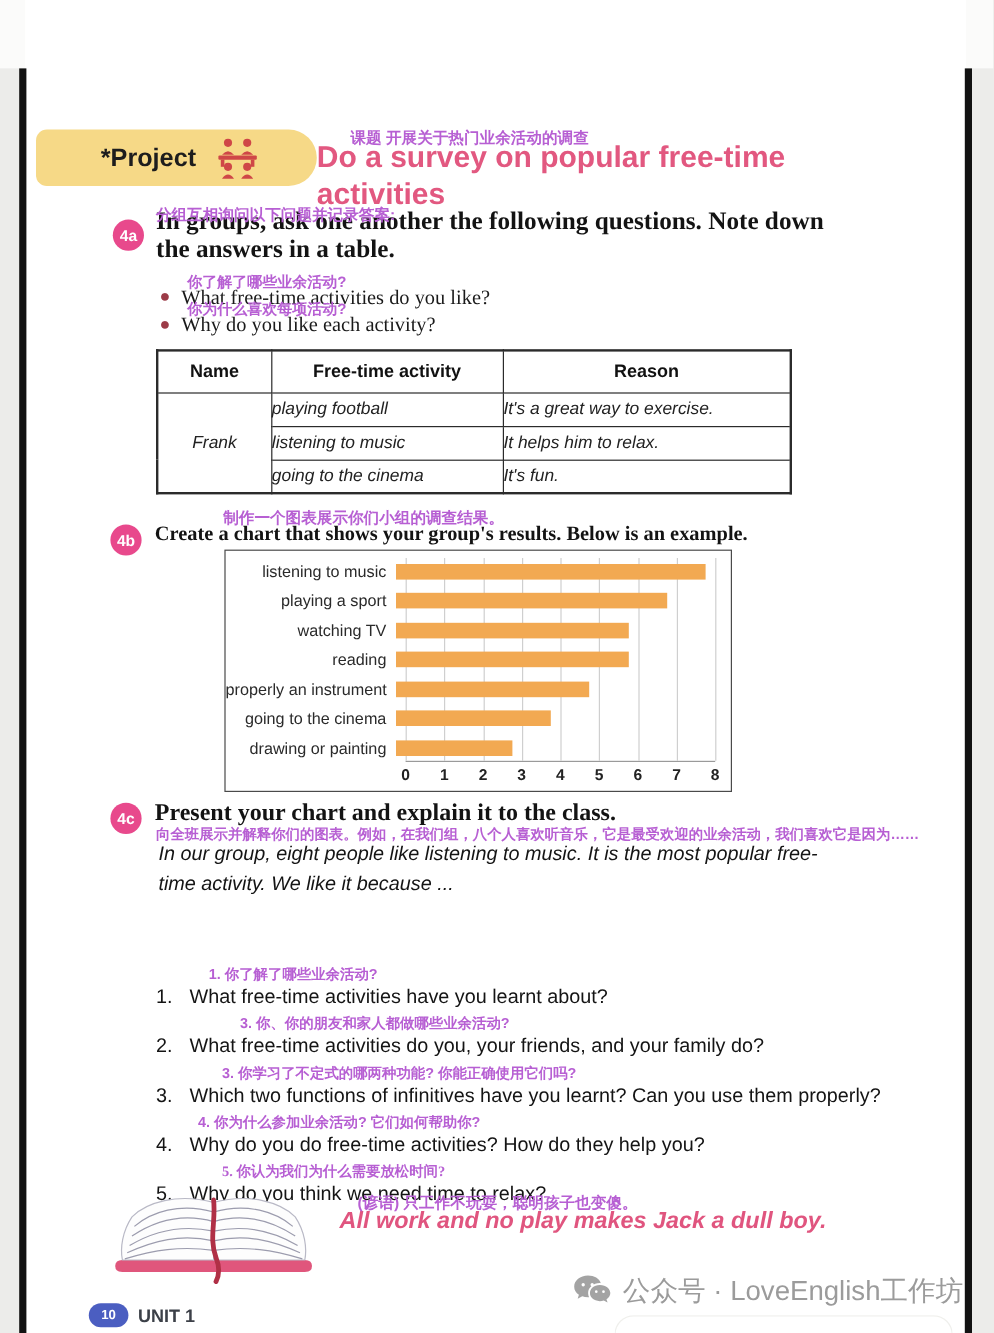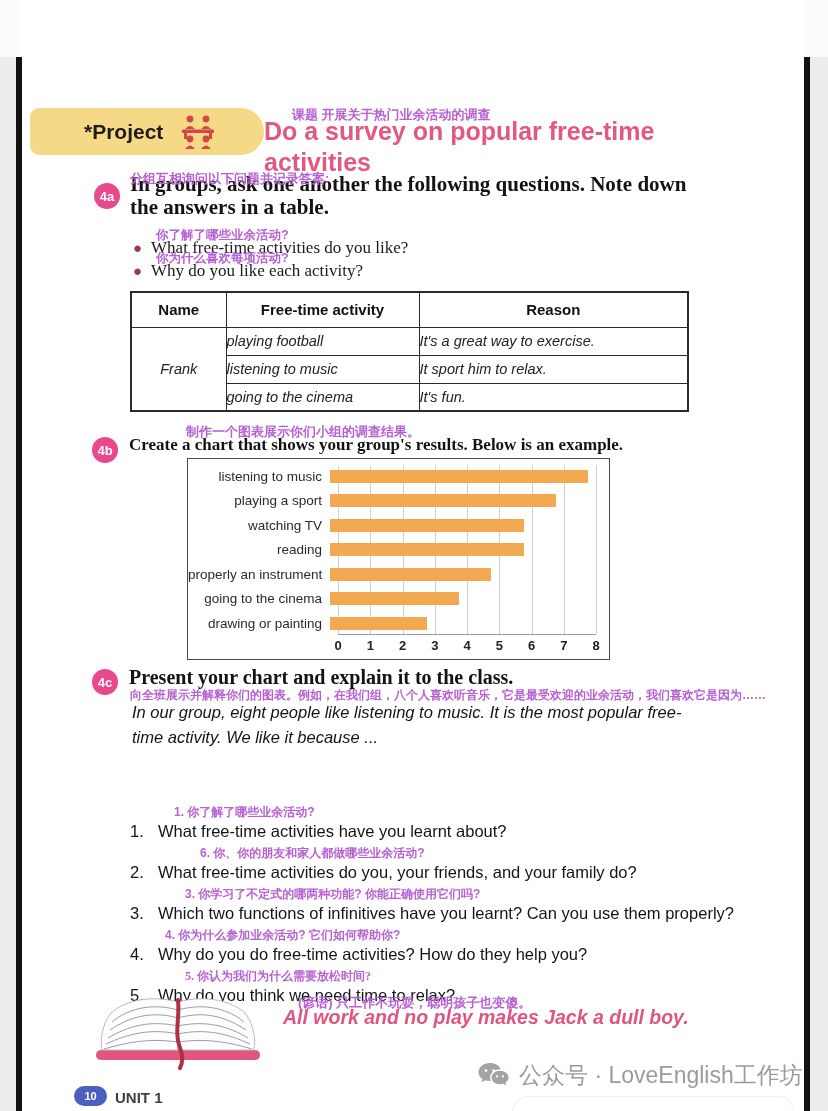--- a/index.html
+++ b/index.html
@@ -41,21 +41,21 @@
   .b-en2 { left:133px; top:261px; }
 
   
   .survey-table { position:absolute; left:130px; top:291px; border-collapse:collapse; background:#fff; z-index:2; }
   .survey-table td, .survey-table th { border:1.6px solid #2b2b2b; }
   .survey-table { border:2.4px solid #2b2b2b; }
   .survey-table th { height:35px; font-size:15px; color:#111; text-align:center; font-weight:bold; }
   .survey-table td { height:28px; font-style:italic; font-size:14.5px; color:#222; padding-left:0; }
   .col-name { width:95px; }
   .col-act  { width:193px; }
-  .col-rsn  { width:269px; }
+  .col-rsn  { width:240px; }
   .cell-name { text-align:center; padding-left:0 !important; }
 
   .i4b-zh { left:186px; top:423px; font-size:13px; }
   .i4b-text { left:129px; top:435px; font-size:17px; }
 
   
   .chart-box { position:absolute; left:187px; top:458px; width:423px; height:202px; border:1.6px solid #4a4a4a; background:#fff; z-index:2; }
   .chart-gridlines { position:absolute; left:150px; top:6px; width:258px; height:170px; border-bottom:1px solid #9a9a9a; }
   .gridline { position:absolute; top:0; width:1px; height:100%; background:#cfcfcf; }
   .chart-rows { position:absolute; left:0; top:5px; width:100%; }
@@ -151,21 +151,21 @@
       <th class="col-act">Free-time activity</th>
       <th class="col-rsn">Reason</th>
     </tr>
     <tr>
       <td class="cell-name" rowspan="3">Frank</td>
       <td>playing football</td>
       <td>It's a great way to exercise.</td>
     </tr>
     <tr>
       <td>listening to music</td>
-      <td>It sport him to relax.</td>
+      <td>It helps him to relax.</td>
     </tr>
     <tr>
       <td>going to the cinema</td>
       <td>It's fun.</td>
     </tr>
   </tbody>
     </table>
 
   <div class="badge" style="left:92px;top:437px;">4b</div>
   <div class="abs zh i4b-zh">制作一个图表展示你们小组的调查结果。</div>
@@ -248,21 +248,21 @@
 
   <div class="q-list">
     <div class="q-item">
       <div class="q-zh zh">1. 你了解了哪些业余活动?</div>
       <div class="q-en">
         <span class="q-num">1.</span>
         <span>What free-time activities have you learnt about?</span>
       </div>
     </div>
     <div class="q-item">
-      <div class="q-zh zh">6. 你、你的朋友和家人都做哪些业余活动?</div>
+      <div class="q-zh zh">3. 你、你的朋友和家人都做哪些业余活动?</div>
       <div class="q-en">
         <span class="q-num">2.</span>
         <span>What free-time activities do you, your friends, and your family do?</span>
       </div>
     </div>
     <div class="q-item">
       <div class="q-zh zh">3. 你学习了不定式的哪两种功能? 你能正确使用它们吗?</div>
       <div class="q-en">
         <span class="q-num">3.</span>
         <span>Which two functions of infinitives have you learnt? Can you use them properly?</span>

